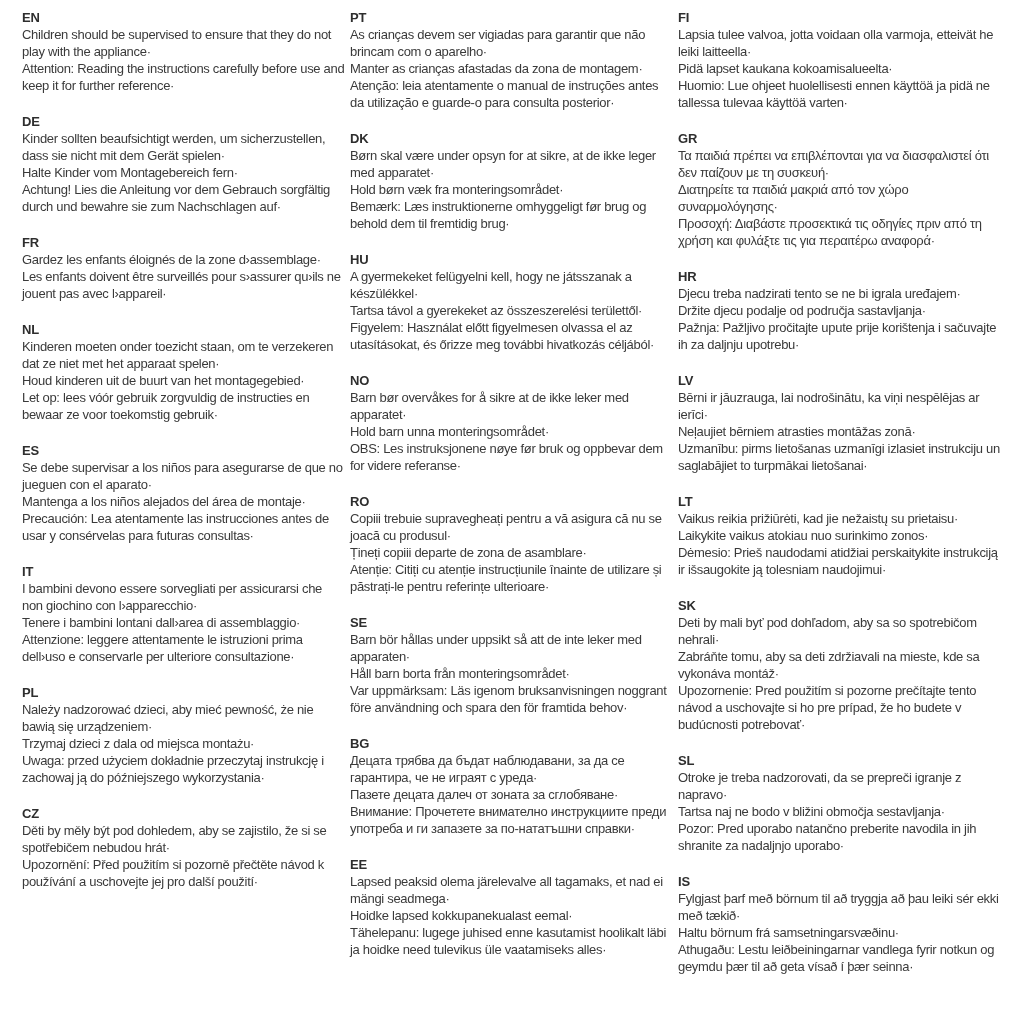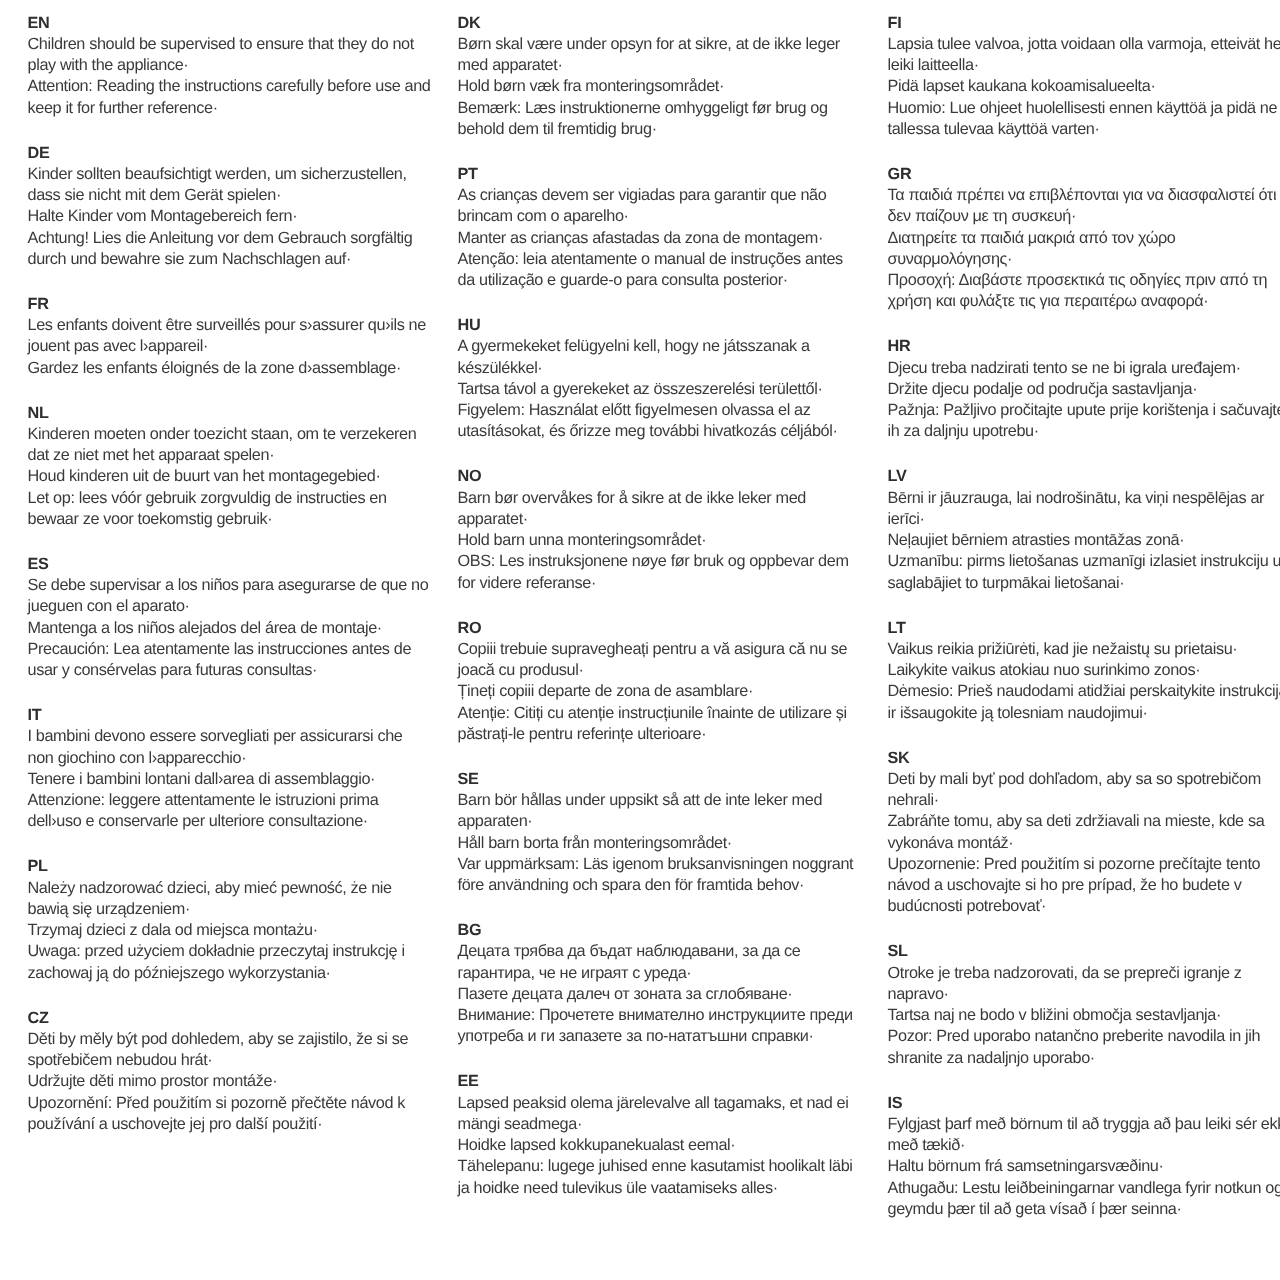--- a/index.html
+++ b/index.html
@@ -10,21 +10,21 @@
   body {
     width: 1024px;
     height: 1024px;
     overflow: hidden;
     font-family: "Liberation Sans", sans-serif;
     color: #383838;
   }
   main.sheet {
     display: flex;
     padding: 9px 0 0 22px;
-    gap: 20px;
+    gap: 4px;
   }
   .col {
     width: 324px;
     flex: 0 0 324px;
   }
   section.lang-section {
     margin-bottom: 19px;
   }
   h2.lang-code {
     margin: 0;
@@ -53,22 +53,22 @@
         <p class="sentence">Attention: Reading the instructions carefully before use and keep it for further reference·</p>
       </section>
       <section class="lang-section">
         <h2 class="lang-code">DE</h2>
         <p class="sentence">Kinder sollten beaufsichtigt werden, um sicherzustellen, dass sie nicht mit dem Gerät spielen·</p>
         <p class="sentence">Halte Kinder vom Montagebereich fern·</p>
         <p class="sentence">Achtung! Lies die Anleitung vor dem Gebrauch sorgfältig durch und bewahre sie zum Nachschlagen auf·</p>
       </section>
       <section class="lang-section">
         <h2 class="lang-code">FR</h2>
+        <p class="sentence">Gardez les enfants éloignés de la zone d›assemblage·</p>
         <p class="sentence">Les enfants doivent être surveillés pour s›assurer qu›ils ne jouent pas avec l›appareil·</p>
-        <p class="sentence">Gardez les enfants éloignés de la zone d›assemblage·</p>
       </section>
       <section class="lang-section">
         <h2 class="lang-code">NL</h2>
         <p class="sentence">Kinderen moeten onder toezicht staan, om te verzekeren dat ze niet met het apparaat spelen·</p>
         <p class="sentence">Houd kinderen uit de buurt van het montagegebied·</p>
         <p class="sentence">Let op: lees vóór gebruik zorgvuldig de instructies en bewaar ze voor toekomstig gebruik·</p>
       </section>
       <section class="lang-section">
         <h2 class="lang-code">ES</h2>
         <p class="sentence">Se debe supervisar a los niños para asegurarse de que no jueguen con el aparato·</p>
@@ -83,36 +83,35 @@
       </section>
       <section class="lang-section">
         <h2 class="lang-code">PL</h2>
         <p class="sentence">Należy nadzorować dzieci, aby mieć pewność, że nie bawią się urządzeniem·</p>
         <p class="sentence">Trzymaj dzieci z dala od miejsca montażu·</p>
         <p class="sentence">Uwaga: przed użyciem dokładnie przeczytaj instrukcję i zachowaj ją do późniejszego wykorzystania·</p>
       </section>
       <section class="lang-section">
         <h2 class="lang-code">CZ</h2>
         <p class="sentence">Děti by měly být pod dohledem, aby se zajistilo, že si se spotřebičem nebudou hrát·</p>
-        <p class="sentence">Udržujte děti mimo prostor montáže·</p>
         <p class="sentence">Upozornění: Před použitím si pozorně přečtěte návod k používání a uschovejte jej pro další použití·</p>
       </section>
     </div>
   <div class="col">
       <section class="lang-section">
+        <h2 class="lang-code">PT</h2>
+        <p class="sentence">As crianças devem ser vigiadas para garantir que não brincam com o aparelho·</p>
+        <p class="sentence">Manter as crianças afastadas da zona de montagem·</p>
+        <p class="sentence">Atenção: leia atentamente o manual de instruções antes da utilização e guarde-o para consulta posterior·</p>
+      </section>
+      <section class="lang-section">
         <h2 class="lang-code">DK</h2>
         <p class="sentence">Børn skal være under opsyn for at sikre, at de ikke leger med apparatet·</p>
         <p class="sentence">Hold børn væk fra monteringsområdet·</p>
         <p class="sentence">Bemærk: Læs instruktionerne omhyggeligt før brug og behold dem til fremtidig brug·</p>
-      </section>
-      <section class="lang-section">
-        <h2 class="lang-code">PT</h2>
-        <p class="sentence">As crianças devem ser vigiadas para garantir que não brincam com o aparelho·</p>
-        <p class="sentence">Manter as crianças afastadas da zona de montagem·</p>
-        <p class="sentence">Atenção: leia atentamente o manual de instruções antes da utilização e guarde-o para consulta posterior·</p>
       </section>
       <section class="lang-section">
         <h2 class="lang-code">HU</h2>
         <p class="sentence">A gyermekeket felügyelni kell, hogy ne játsszanak a készülékkel·</p>
         <p class="sentence">Tartsa távol a gyerekeket az összeszerelési területtől·</p>
         <p class="sentence">Figyelem: Használat előtt figyelmesen olvassa el az utasításokat, és őrizze meg további hivatkozás céljából·</p>
       </section>
       <section class="lang-section">
         <h2 class="lang-code">NO</h2>
         <p class="sentence">Barn bør overvåkes for å sikre at de ikke leker med apparatet·</p>

